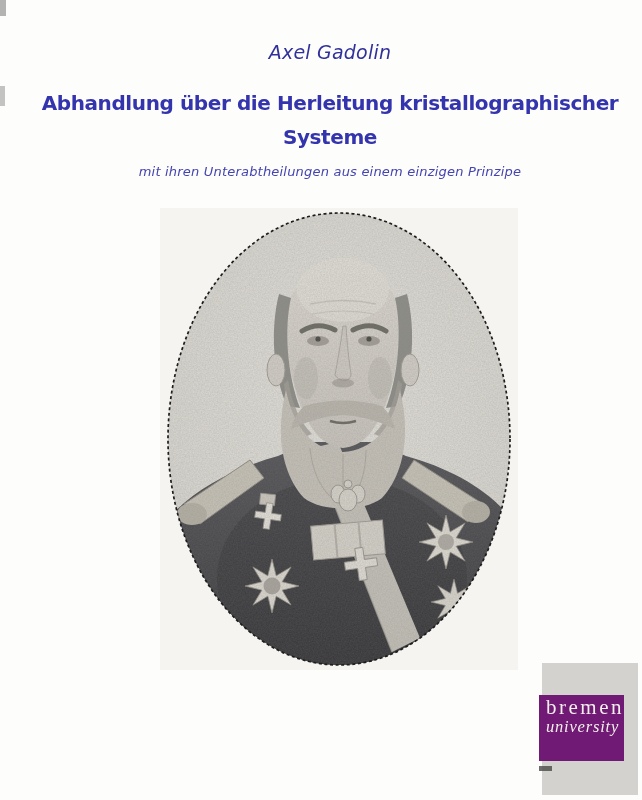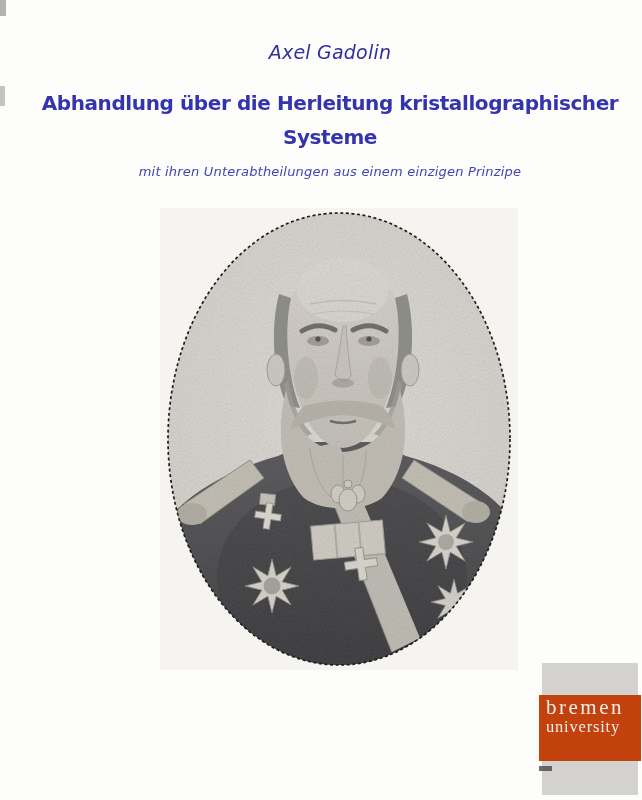--- a/index.html
+++ b/index.html
@@ -31,30 +31,30 @@
     width: 358px; height: 462px;
   }
   .photo svg { display: block; }
   .logo-gray {
     position: absolute; left: 542px; top: 663px;
     width: 96px; height: 132px;
     background: #d3d2cf;
   }
   .logo-red {
     position: absolute; left: 539px; top: 695px;
-    width: 102px; height: 66px;
-    background: #c2410c;
+    width: 85px; height: 66px;
+    background: #701a75;
     box-sizing: border-box;
     padding: 2px 0 0 7px;
     font-family: "Liberation Serif", serif;
     color: #f2eeea;
     overflow: hidden;
   }
   .logo-red .l1 { font-size: 21px; line-height: 20px; letter-spacing: 2.5px; }
-  .logo-red .l2 { font-size: 16.5px; line-height: 19px; letter-spacing: 0.8px; }
+  .logo-red .l2 { font-size: 16.5px; line-height: 19px; letter-spacing: 0.8px; font-style: italic; }
   .logo-red .l3 { font-size: 30px; line-height: 26px; letter-spacing: 2px; }
   .logo-tick {
     position: absolute; left: 539px; top: 766px;
     width: 13px; height: 5px;
     background: #4a4a48; opacity: 0.8;
   }
   .artifact { position: absolute; display: block; }
   .a1 { left: 0; top: 0; width: 6px; height: 16px; background: #6a6a6a; opacity: 0.5; }
   .a2 { left: 0; top: 86px; width: 5px; height: 20px; background: #8a8a8a; opacity: 0.5; }
 </style>

